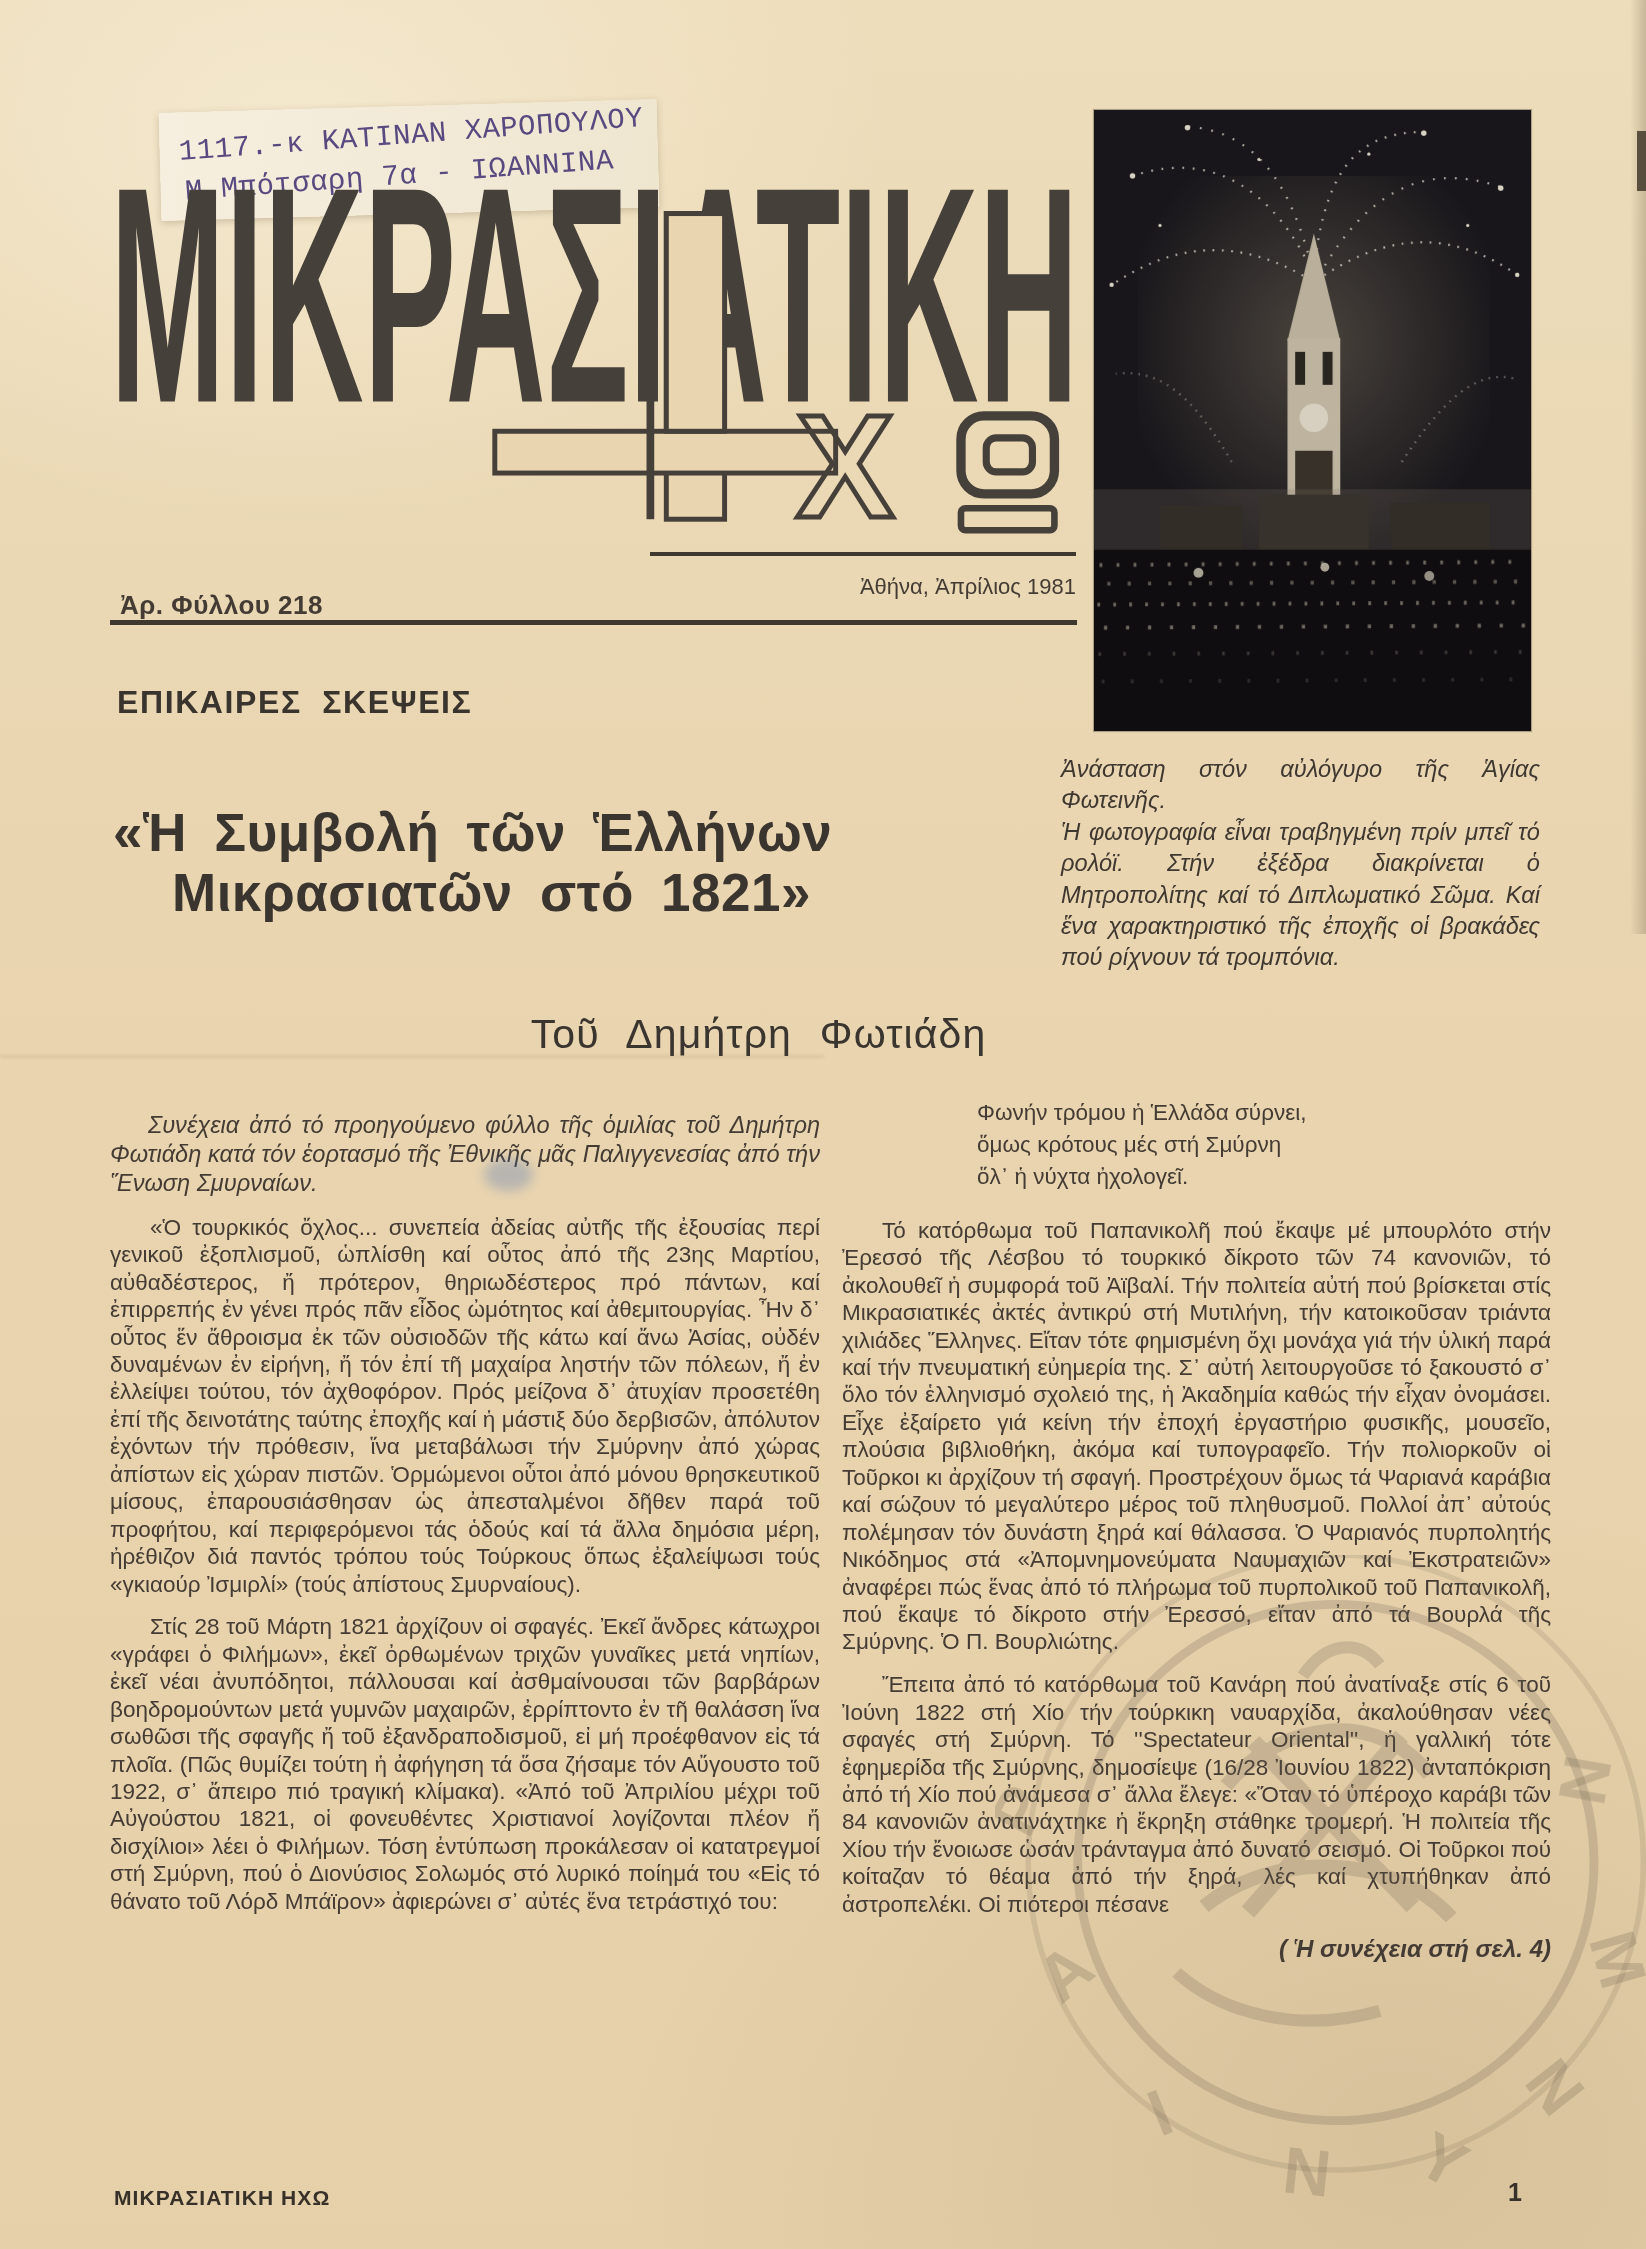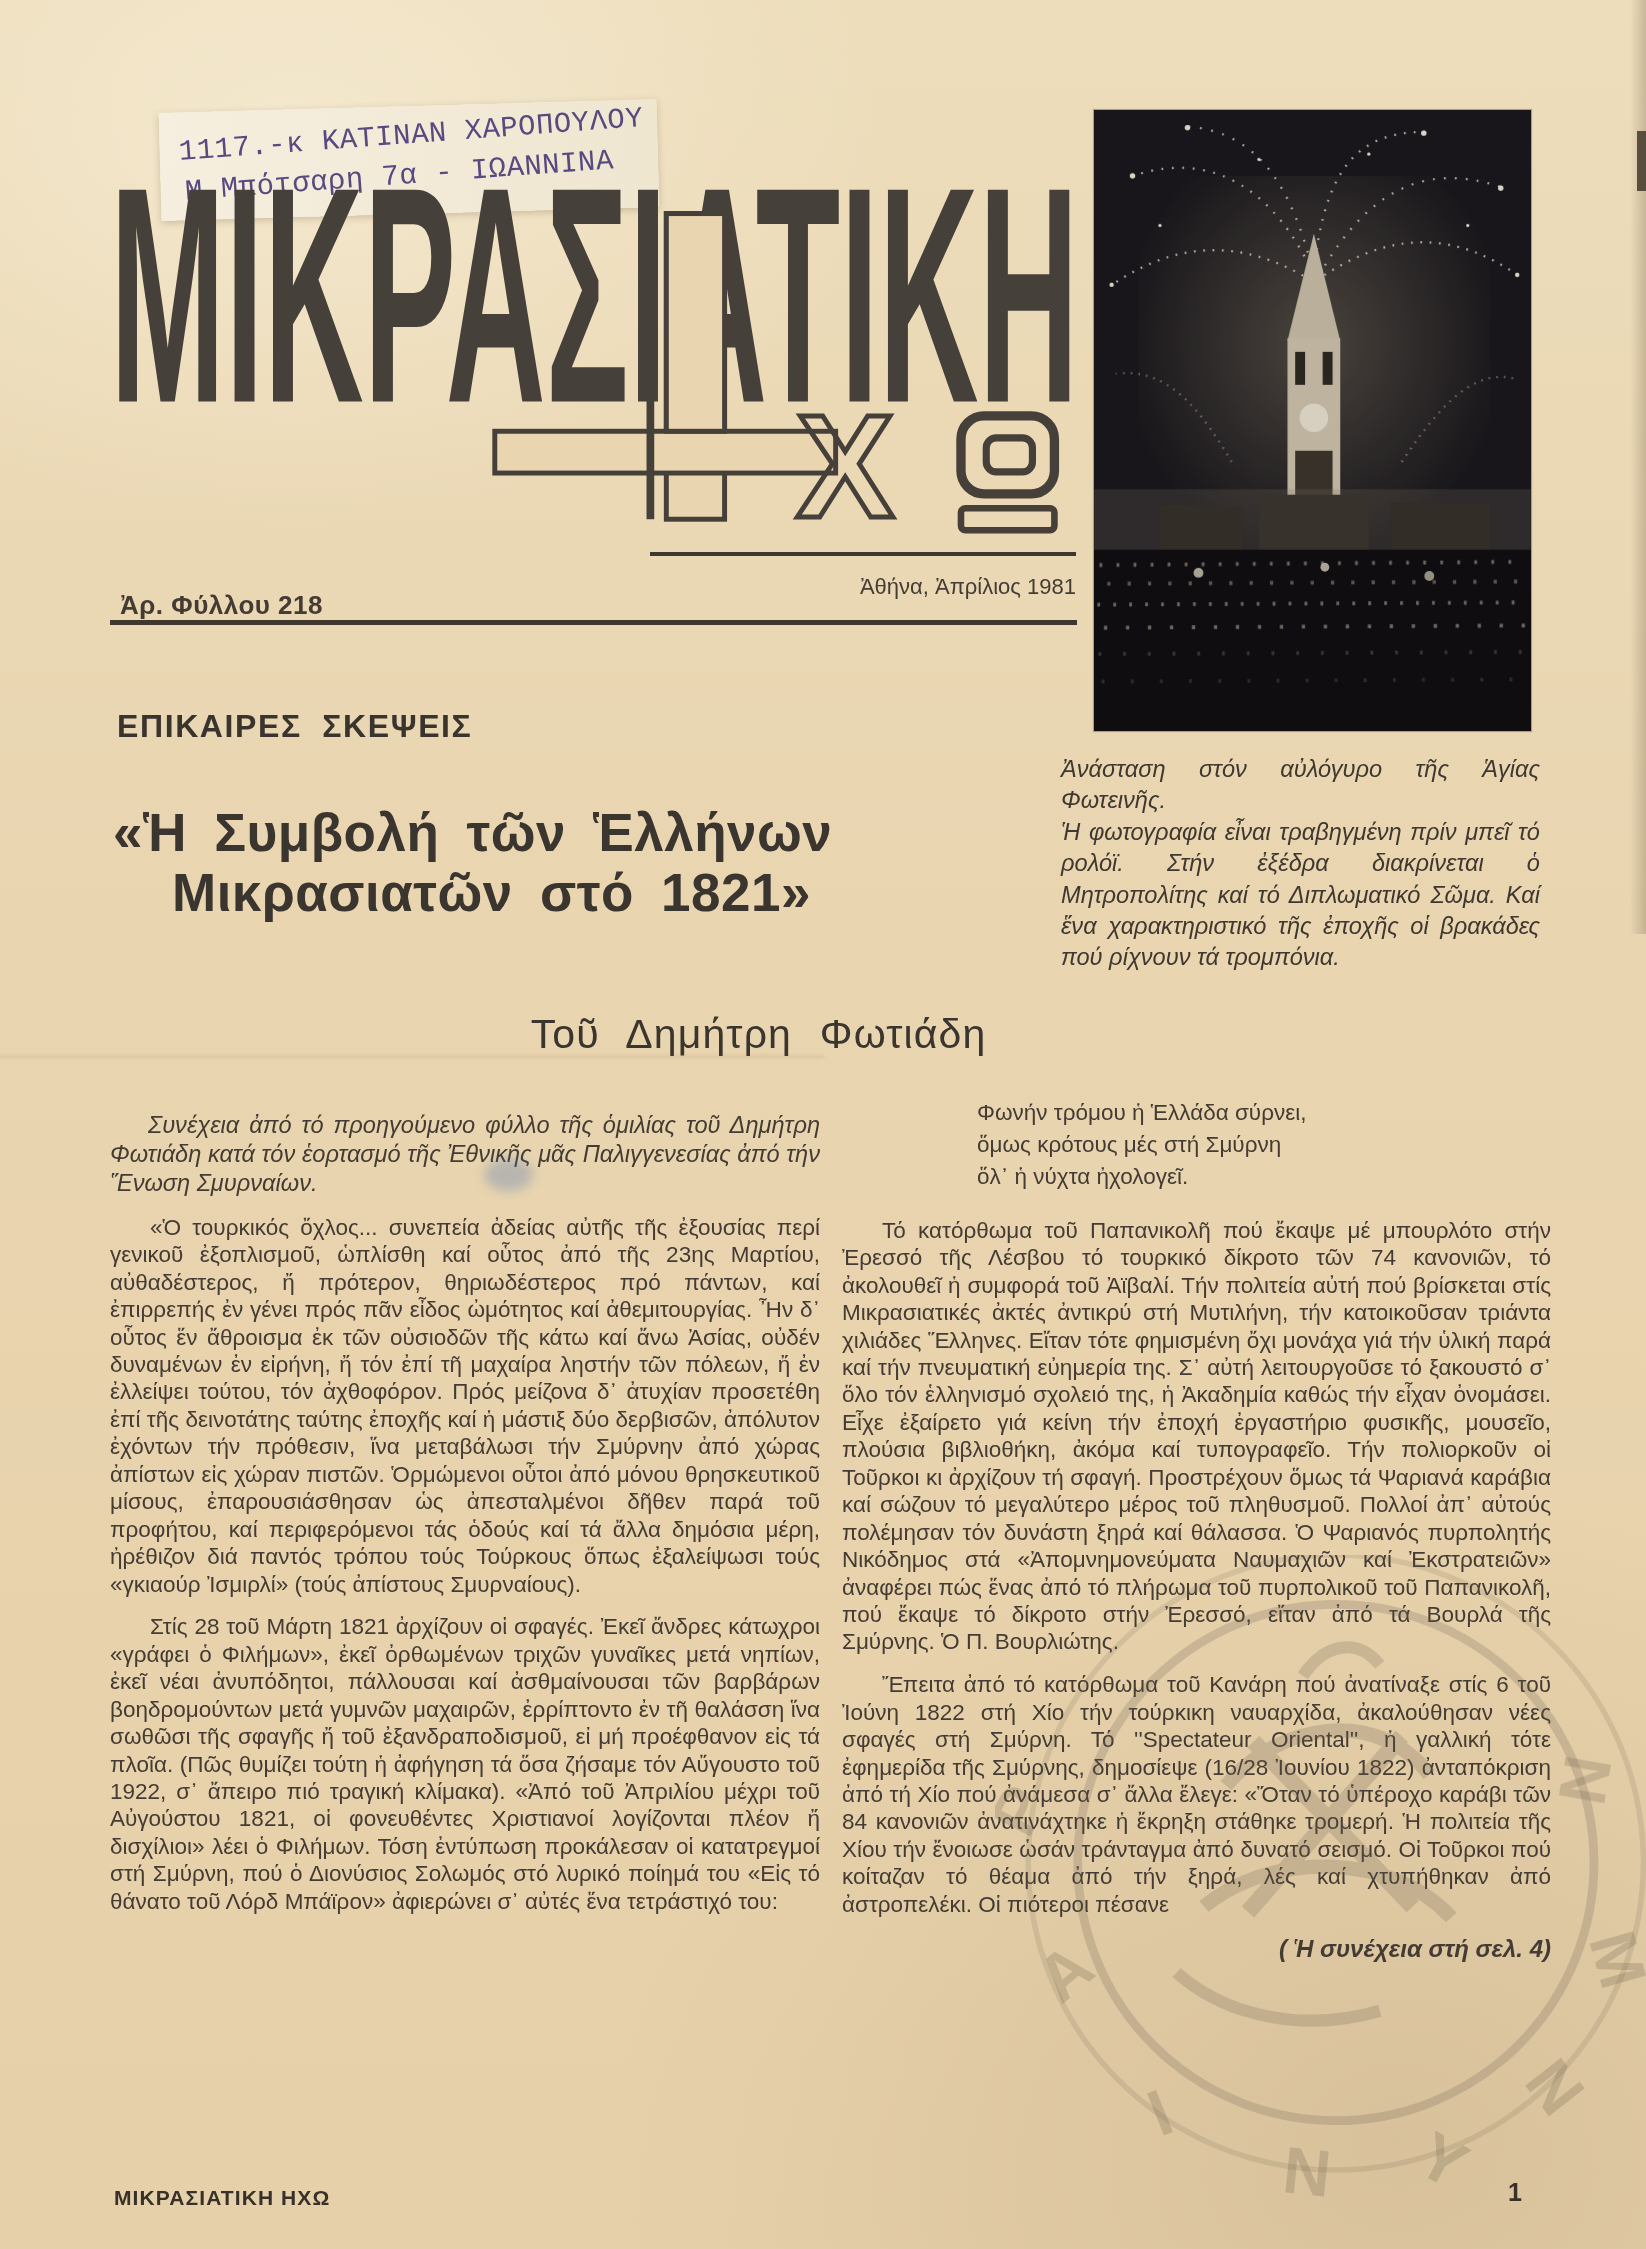--- a/index.html
+++ b/index.html
@@ -41,21 +41,21 @@
   .edition-date{left:659px; top:574px; width:417px; text-align:right; font-size:22px; color:#443c34;}
   
   .photo{left:1094px; top:110px; width:437px; height:621px; background:#15141a; box-shadow:0 0 0 1.1px rgba(60,50,40,.35);}
   .caption{
     left:1061px; top:754px; width:479px;
     font-size:23.6px; line-height:1.33; font-style:italic; text-align:justify;
     color:#3f3831;
   }
   .caption p{margin:0;}
   
-  .kicker{left:117px; top:684px; font-size:32px; font-weight:bold; letter-spacing:1.6px; word-spacing:10px; color:#3a342e;margin-top:24px;}
+  .kicker{left:117px; top:684px; font-size:32px; font-weight:bold; letter-spacing:1.6px; word-spacing:10px; color:#3a342e;}
   .headline{left:113px; top:803px; width:780px; font-size:53px; font-weight:bold; line-height:1.13; word-spacing:12px; color:#3b3530; letter-spacing:0.5px;}
   .headline .hl2{margin-left:59px;}
   .byline{left:264px; top:1011px; width:989px; text-align:center; font-size:41px; font-weight:normal; word-spacing:15.4px; letter-spacing:1.1px; color:#3b3530;}
   
   .col{font-size:22.5px; line-height:1.22; text-align:justify; color:#443c34;}
   .col-left{left:110px; top:1111px; width:710px;}
   .col-right{left:842px; top:1097px; width:709px;}
   .lede{font-style:italic; font-size:23.6px; margin:0 0 16.5px 0; text-indent:38px;}
   .bodypar{margin:0 0 15.4px 0; text-indent:40px;}
   .poem{margin:0 0 24px 135px; line-height:1.42; text-align:left;}

